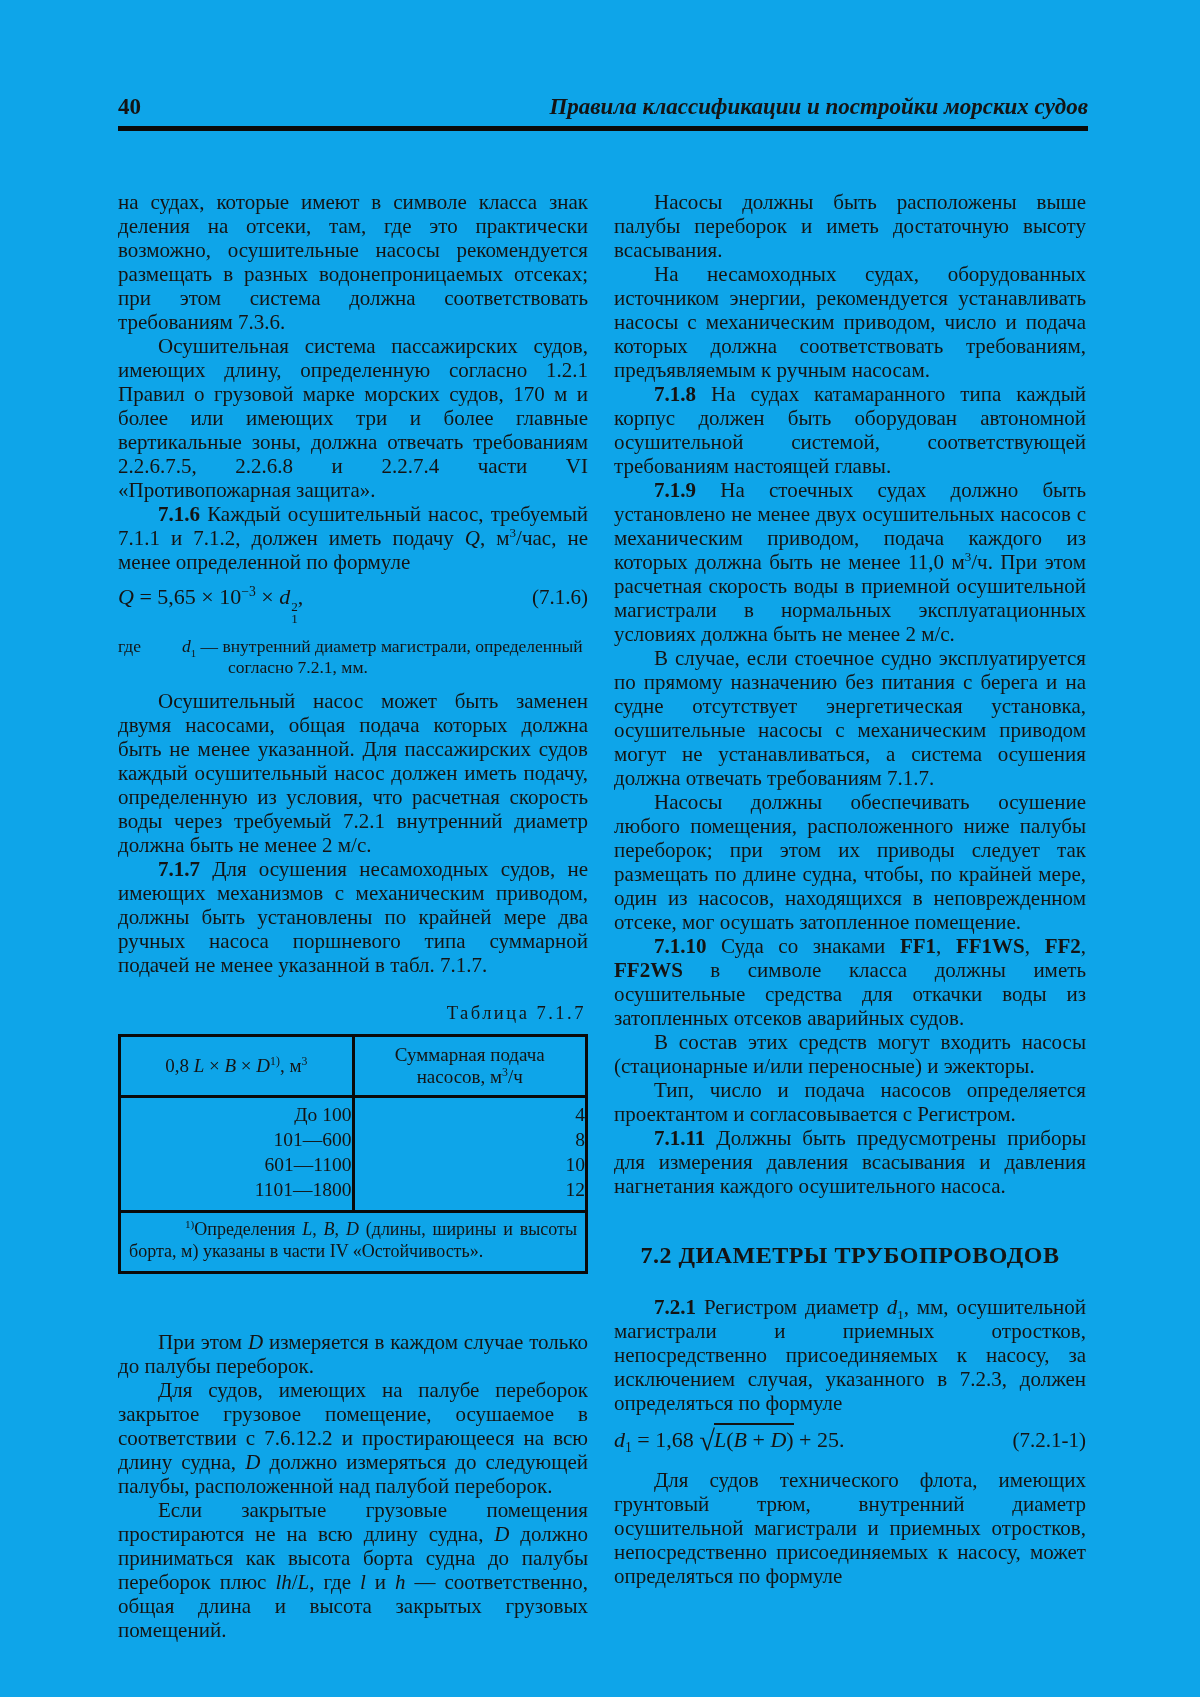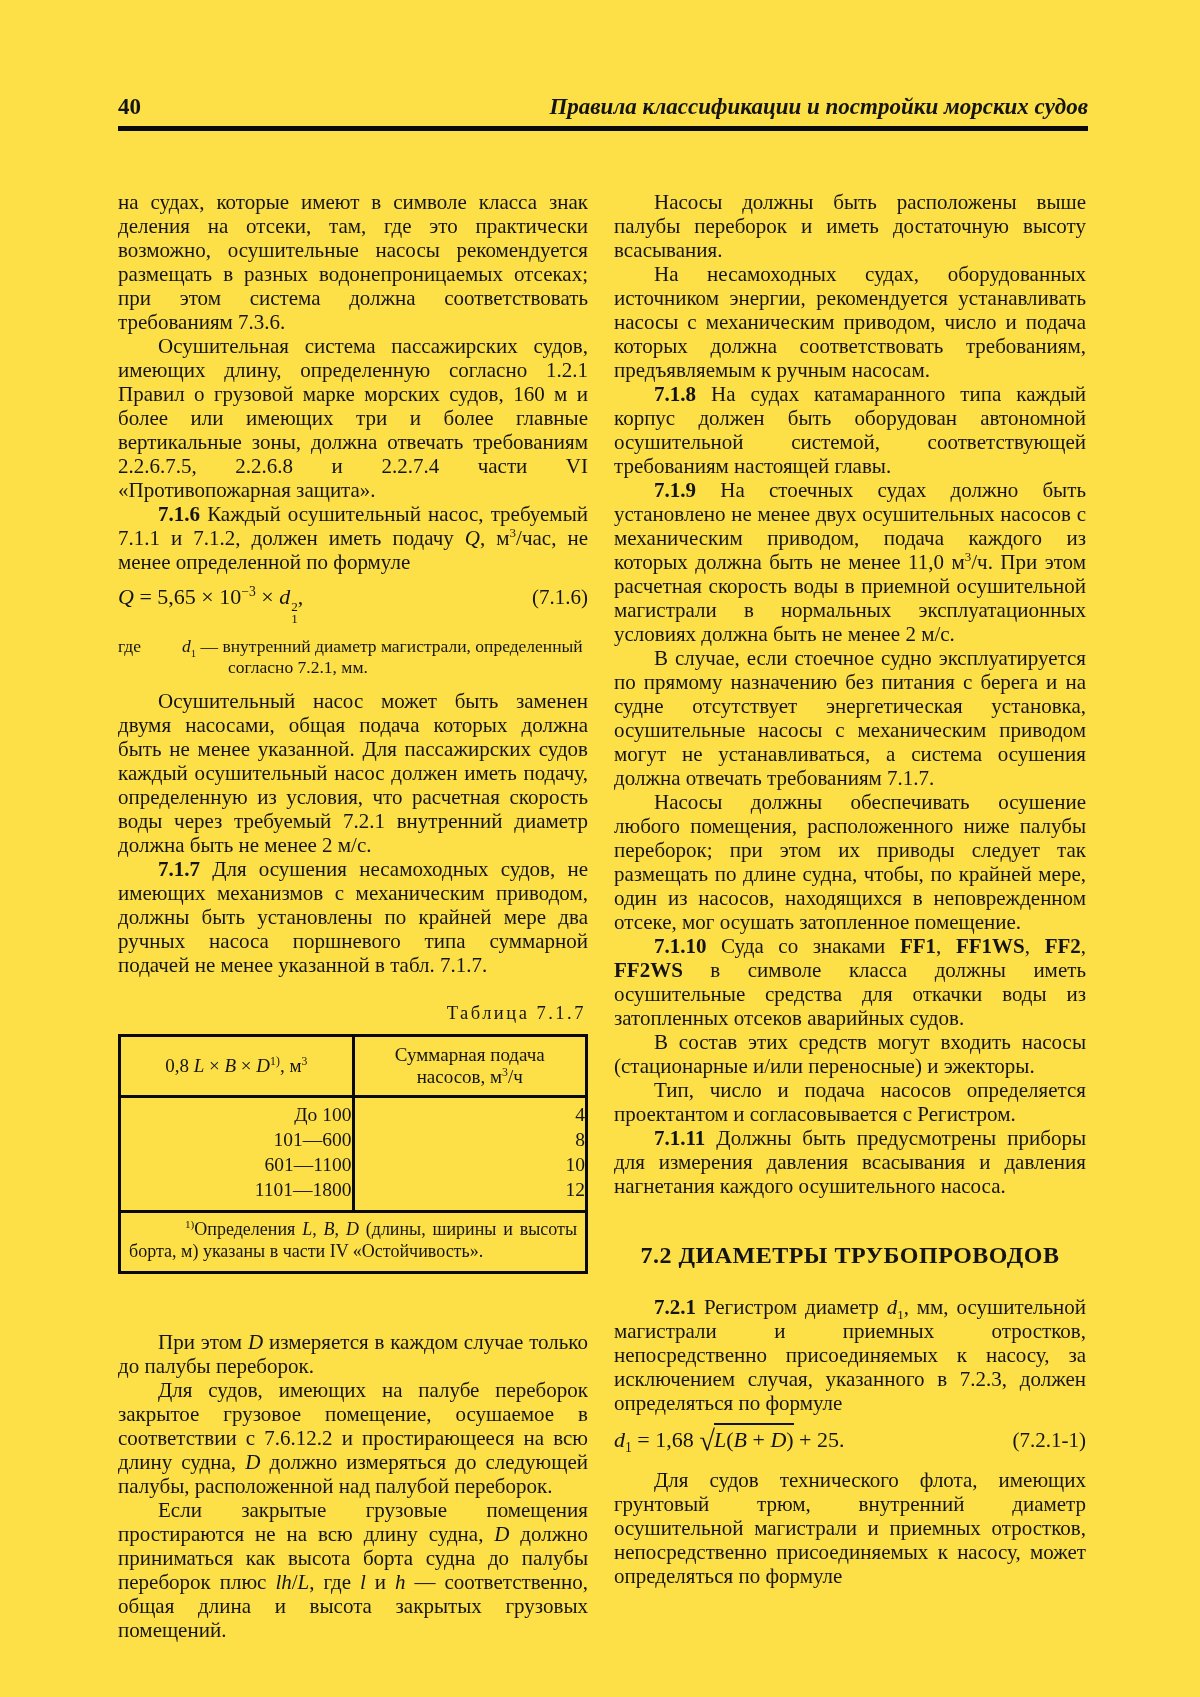--- a/index.html
+++ b/index.html
@@ -1,18 +1,18 @@
 <!DOCTYPE html>
 <html lang="ru"><head>
 <meta charset="utf-8">
 <style>
   html,body{margin:0;padding:0;background:#e8e8e8;}
   .page{
     position:relative; width:1200px; height:1697px; margin:0 auto;
-    background:#fde047; color:#141414;
+    background:#0ea5e9; color:#141414;
     font-family:"Liberation Serif","DejaVu Serif",serif;
     overflow:hidden;
   }
   
   .page-num{position:absolute; left:118px; top:94px; font-size:23px; font-weight:bold;}
   .header-title{
     position:absolute; right:112px; top:94px;
     font-size:23px; font-weight:bold; font-style:italic; white-space:nowrap;
   }
   .header-rule{position:absolute; left:118px; top:126px; width:970px; height:5px; background:#0a0a0a;}
@@ -68,21 +68,21 @@
 </style>
 </head>
 <body>
 
 <div class="page">
   <span class="page-num">40</span>
   <span class="header-title">Правила классификации и постройки морских судов</span>
   <div class="header-rule"></div>
   <section class="col col-left" id="col-left">
       <p class="para"><span>на судах, которые имеют в символе класса знак деления на отсеки, там, где это практически возможно, осушительные насосы рекомендуется размещать в разных водонепроницаемых отсеках; при этом система должна соответствовать требованиям 7.3.6.</span></p>
-      <p class="para indent"><span>Осушительная система пассажирских судов, имеющих длину, определенную согласно 1.2.1 Правил о грузовой марке морских судов, 160 м и более или имеющих три и более главные вертикальные зоны, должна отвечать требованиям 2.2.6.7.5, 2.2.6.8 и 2.2.7.4 части VI «Противопожарная защита».</span></p>
+      <p class="para indent"><span>Осушительная система пассажирских судов, имеющих длину, определенную согласно 1.2.1 Правил о грузовой марке морских судов, 170 м и более или имеющих три и более главные вертикальные зоны, должна отвечать требованиям 2.2.6.7.5, 2.2.6.8 и 2.2.7.4 части VI «Противопожарная защита».</span></p>
       <p class="para indent"><span class="b">7.1.6 </span><span>Каждый осушительный насос, требуемый 7.1.1 и 7.1.2, должен иметь подачу </span><span class="i">Q</span><span>, м</span><sup class="sp">3</sup><span>/час, не менее определенной по формуле</span></p>
       <div class="formula" style="margin-top: 8px; gap: 43px;">
         <span><span class="i">Q</span><span> = 5,65 × 10</span><sup class="sp">−3</sup><span> × </span><span class="i">d</span><span class="supsub">
             <span class="ss-sup">2</span>
             <span class="ss-sub">1</span>
           </span><span>,</span></span>
         <span class="f-num">(7.1.6)</span>
       </div>
       <div class="note" style="margin-top: 2px;">
         <span class="note-label">где</span>

